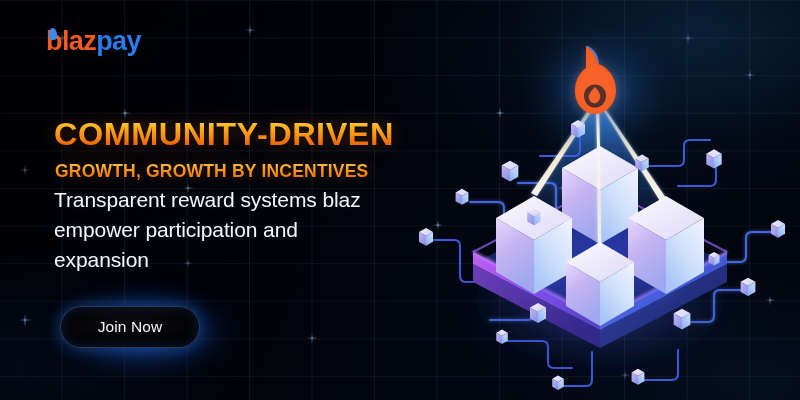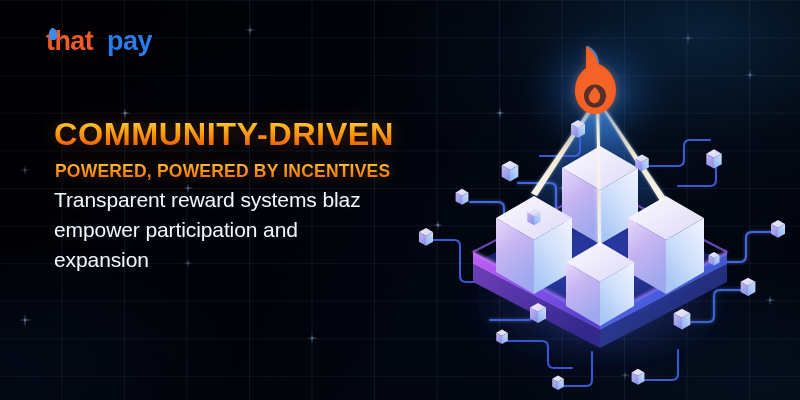--- a/index.html
+++ b/index.html
@@ -45,21 +45,21 @@
             background:linear-gradient(to right, rgba(157,195,239,0) 0%, rgba(157,195,239,.95) 50%, rgba(157,195,239,0) 100%); }
 
   
   .logo{
     position:absolute; left:46px; top:28px;
     font-size:27px; font-weight:700; letter-spacing:-0.6px;
     line-height:1;
     white-space:nowrap;
   }
   .logo .blaz{ color:#F15A24; position:relative; }
-  .logo .pay{ color:#2A7BEC;margin-left:14px; }
+  .logo .pay{ color:#2A7BEC; }
   .logo .drop{
     position:absolute; left:2.5px; top:2px;
     width:8px; height:12px;
     background:#3B8BEE;
     border-radius:60% 60% 55% 55% / 70% 70% 40% 40%;
     transform:rotate(-4deg);
   }
 
   .headline{
     position:absolute; left:54px; top:119px;
@@ -194,27 +194,31 @@
         <b></b>
       </div>
       <div class="spark" style="left: 619.5px; top: 369.5px; width: 11px; height: 11px; opacity: 0.55;">
         <i></i>
         <b></b>
       </div>
     </div>
 
   <div class="logo">
     <span class="blaz">
-      <span class="drop"></span><span>that</span></span><span class="pay">pay</span>
+      <span class="drop"></span><span>blaz</span></span><span class="pay">pay</span>
   </div>
 
   <div class="headline">COMMUNITY-DRIVEN</div>
-  <div class="subhead">POWERED, POWERED BY INCENTIVES</div>
+  <div class="subhead">GROWTH, GROWTH BY INCENTIVES</div>
   <div class="body-copy">Transparent reward systems blaz empower participation and expansion</div>
 
+  <div class="cta-wrap">
+    <div class="cta-glow"></div>
+    <div class="cta">Join Now</div>
+  </div>
 
   <div class="art">
     <svg viewBox="0 0 390 400" xmlns="http://www.w3.org/2000/svg">
       <defs>
         <linearGradient id="coneG" x1="0" y1="0" x2="0" y2="1">
           <stop offset="0%" stop-color="#3f8fe8" stop-opacity="0.78"></stop>
           <stop offset="40%" stop-color="#2a63b8" stop-opacity="0.40"></stop>
           <stop offset="100%" stop-color="#112c58" stop-opacity="0.06"></stop>
         </linearGradient>
         <radialGradient id="logoGlow" cx="50%" cy="50%" r="50%">

